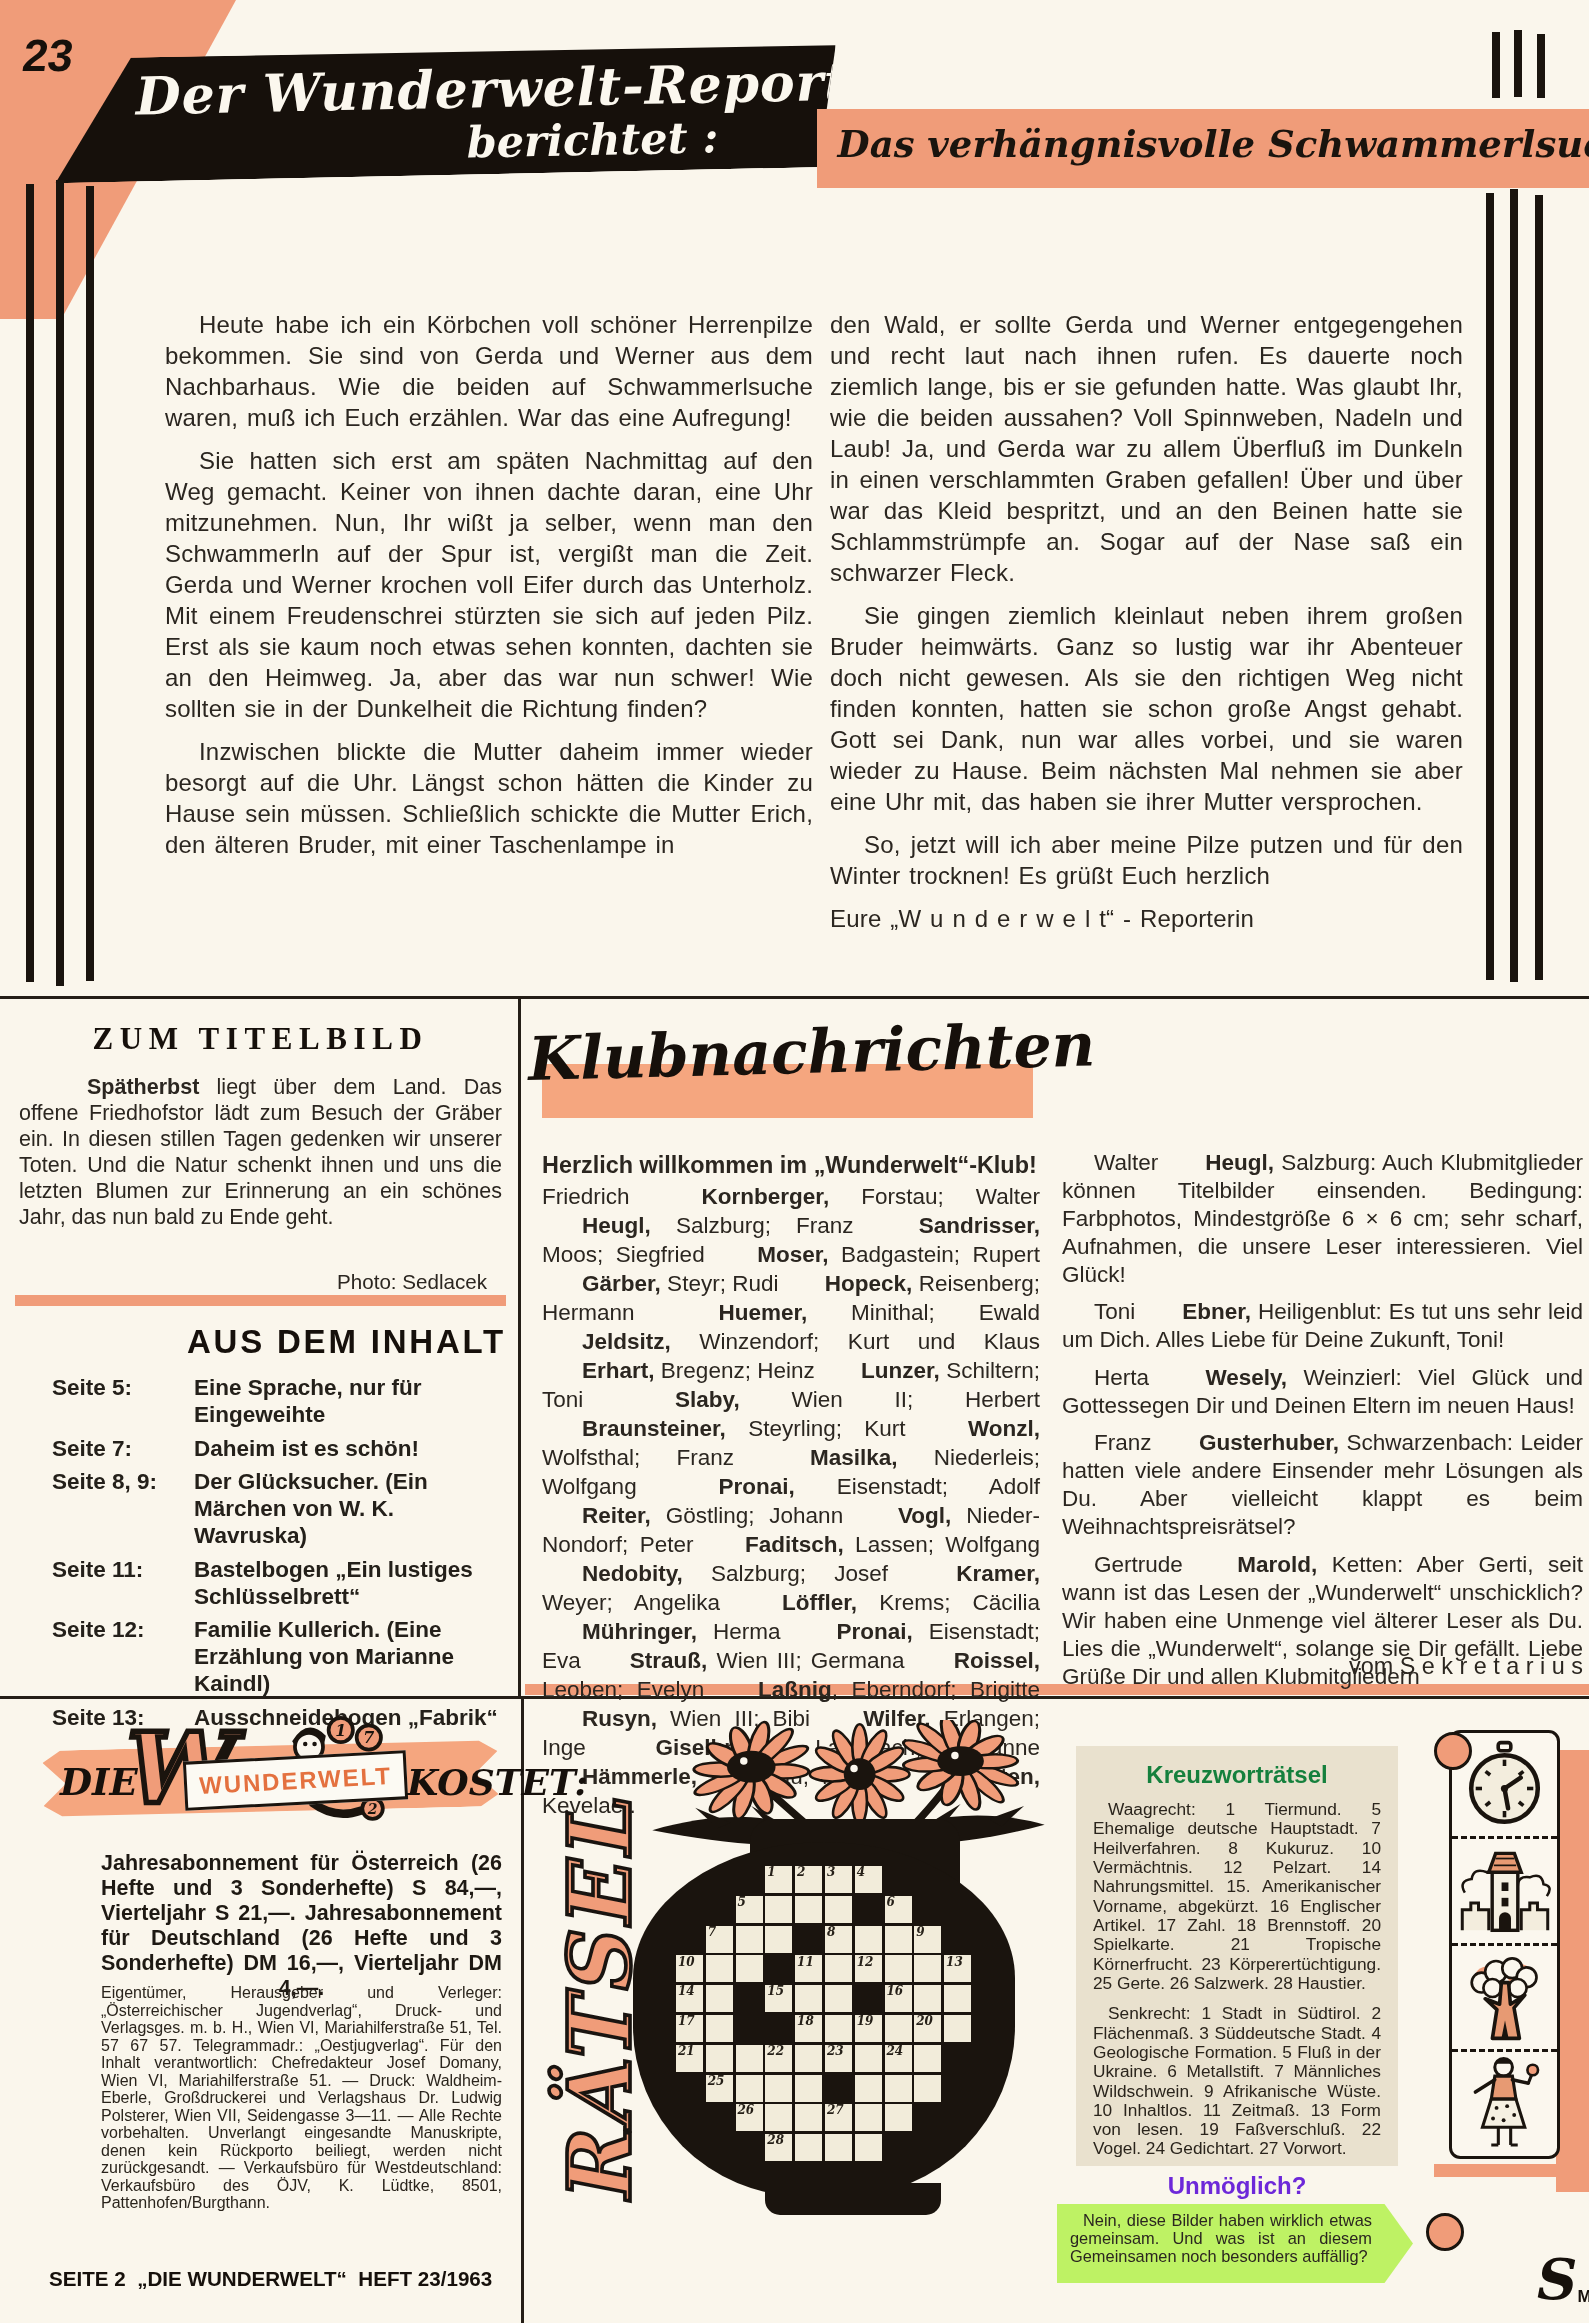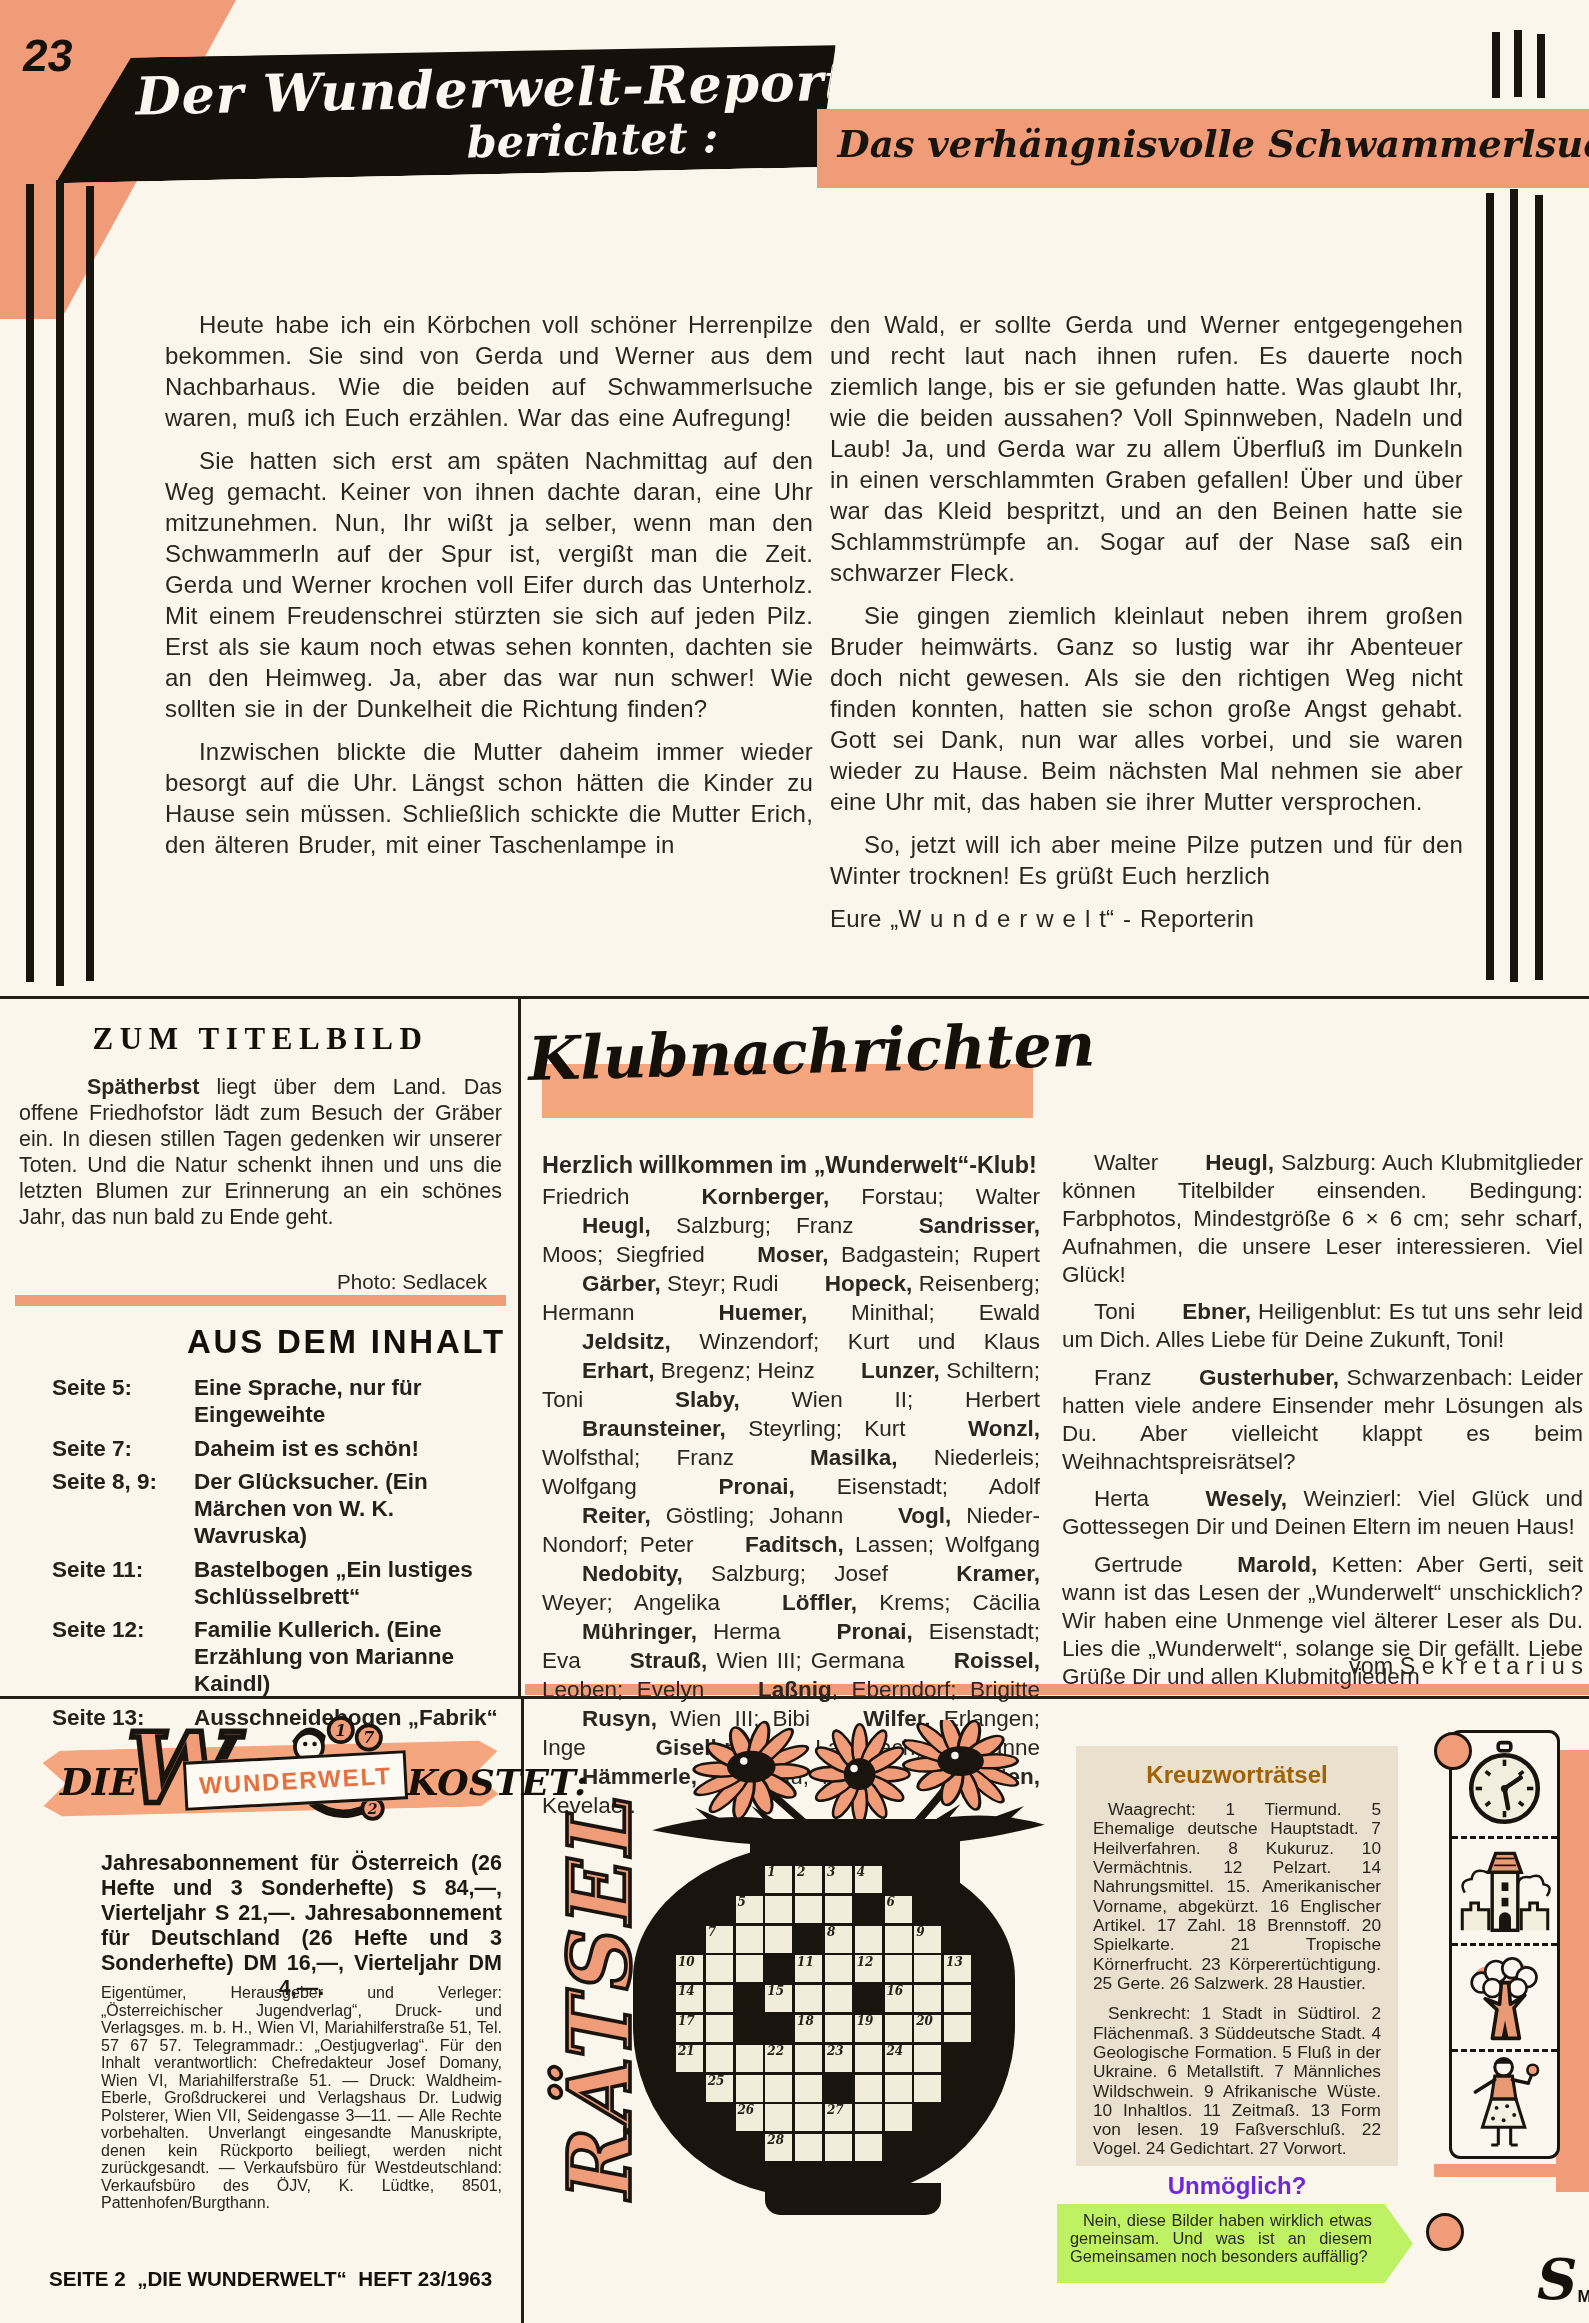--- a/index.html
+++ b/index.html
@@ -77,21 +77,21 @@
         border-radius:52% 52% 46% 46% / 40% 40% 50% 50%;}
   .vase-neck{left:750px;top:1819px;width:210px;height:66px;background:#1A140E;border-radius:22.5px 22.5px 0 0;}
   .vase-foot{left:765px;top:2183px;width:176px;height:32px;background:#1A140E;border-radius:0 0 15px 15px;}
   .xword{left:676px;top:1866px;display:grid;grid-template-columns:repeat(10,27px);grid-auto-rows:27px;gap:2.8px;}
   .cell{background:#F2ECDA;position:relative;}
   .cell.blk{background:transparent;}
   .cnum{position:absolute;top:-0.9px;left:1.9px;font:italic 700 12px "DejaVu Serif",serif;color:#262018;}
 
   
   .kw-box{left:1076px;top:1746px;width:322px;height:420px;background:#E9E1CE;}
-  .kw-title{text-align:center;font:700 24px "Liberation Sans",sans-serif;padding-top:15px;color:#a16207;}
+  .kw-title{text-align:center;font:700 24px "Liberation Sans",sans-serif;padding-top:15px;color:#15803d;}
   .kw-box p{margin:11.2px 17px 0 17px;font:400 17.3px/19.3px "Liberation Sans",sans-serif;text-align:justify;text-indent:15px;color:#2A241C;}
   .um-title{left:1076px;top:2172px;width:322px;text-align:center;font:700 24px "Liberation Sans",sans-serif;color:#6d28d9;}
   .um-arrow{left:1057px;top:2204px;width:356px;height:79px;background:#bef264;
             clip-path:polygon(0 0,92% 0,100% 50%,92% 100%,0 100%);}
   .um-arrow p{margin:0;padding:6.6px 41px 0 13px;font:400 16.4px/18px "Liberation Sans",sans-serif;text-align:justify;text-indent:13px;}
 
   
   .scroll-wrap{left:1432px;top:1726px;width:157px;height:572px;}
   .scroll-shadow{position:absolute;left:124px;top:24px;width:36px;height:442px;background:#F09C79;}
   .scroll-bottombar{position:absolute;left:1.9px;top:438px;width:142px;height:13px;background:#F09C79;}
@@ -183,22 +183,22 @@
       </div>
     </div>
 
   <div class="abs klub-bar"></div>
   <div class="abs klub-script">Klubnachrichten</div>
   <div class="abs klub-welcome">Herzlich willkommen im „Wunderwelt“-Klub!</div>
   <div class="abs klub-members"><span>Friedrich </span><b>Kornberger,</b><span> Forstau; Walter </span><b>Heugl,</b><span> Salzburg; Franz </span><b>Sandrisser,</b><span> Moos; Siegfried </span><b>Moser,</b><span> Badgastein; Rupert </span><b>Gärber,</b><span> Steyr; Rudi </span><b>Hopeck,</b><span> Reisenberg; Hermann </span><b>Huemer,</b><span> Minithal; Ewald </span><b>Jeldsitz,</b><span> Winzendorf; Kurt und Klaus </span><b>Erhart,</b><span> Bregenz; Heinz </span><b>Lunzer,</b><span> Schiltern; Toni </span><b>Slaby,</b><span> Wien II; Herbert </span><b>Braunsteiner,</b><span> Steyrling; Kurt </span><b>Wonzl,</b><span> Wolfsthal; Franz </span><b>Masilka,</b><span> Niederleis; Wolfgang </span><b>Pronai,</b><span> Eisenstadt; Adolf </span><b>Reiter,</b><span> Göstling; Johann </span><b>Vogl,</b><span> Nieder-Nondorf; Peter </span><b>Faditsch,</b><span> Lassen; Wolfgang </span><b>Nedobity,</b><span> Salzburg; Josef </span><b>Kramer,</b><span> Weyer; Angelika </span><b>Löffler,</b><span> Krems; Cäcilia </span><b>Mühringer,</b><span> Herma </span><b>Pronai,</b><span> Eisenstadt; Eva </span><b>Strauß,</b><span> Wien III; Germana </span><b>Roissel,</b><span> Leoben; Evelyn </span><b>Laßnig</b><span>, Eberndorf; Brigitte </span><b>Rusyn,</b><span> Wien III; Bibi </span><b>Wilfer,</b><span> Erlangen; Inge </span><b>Giselbrecht,</b><span> Lauterach; Susanne </span><b>Hämmerle,</b><span> Lustenau; Maria </span><b>Knechten,</b><span> Kevelaer.</span></div>
   <div class="abs klub-right">
       <p class="reply"><span>Walter </span><b>Heugl,</b><span> Salzburg: Auch Klubmitglieder können Titelbilder einsenden. Bedingung: Farbphotos, Mindestgröße 6 × 6 cm; sehr scharf, Aufnahmen, die unsere Leser interessieren. Viel Glück!</span></p>
       <p class="reply"><span>Toni </span><b>Ebner,</b><span> Heiligenblut: Es tut uns sehr leid um Dich. Alles Liebe für Deine Zukunft, Toni!</span></p>
+      <p class="reply"><span>Herta </span><b>Wesely,</b><span> Weinzierl: Viel Glück und Gottessegen Dir und Deinen Eltern im neuen Haus!</span></p>
       <p class="reply"><span>Franz </span><b>Gusterhuber,</b><span> Schwarzenbach: Leider hatten viele andere Einsender mehr Lösungen als Du. Aber vielleicht klappt es beim Weihnachtspreisrätsel?</span></p>
-      <p class="reply"><span>Herta </span><b>Wesely,</b><span> Weinzierl: Viel Glück und Gottessegen Dir und Deinen Eltern im neuen Haus!</span></p>
       <p class="reply"><span>Gertrude </span><b>Marold,</b><span> Ketten: Aber Gerti, seit wann ist das Lesen der „Wunderwelt“ unschicklich? Wir haben eine Unmenge viel älterer Leser als Du. Lies die „Wunderwelt“, solange sie Dir gefällt. Liebe Grüße Dir und allen Klubmitgliedern</span></p>
     </div>
   <div class="abs sek" style="left:1062px;top:1651px;width:521px;">vom S e k r e t a r i u s</div>
 
   <div class="abs kostet-strip"></div>
   <svg class="abs imp" width="187" height="122" viewBox="0 0 200 130">
     <path d="M44 30 Q60 4 80 24 L78 34 Q60 22 48 36 Z" fill="#1A140E"></path>
     <circle cx="62" cy="36" r="15" fill="#FBF7EE" stroke="#1A140E" stroke-width="4"></circle>
     <circle cx="58" cy="33" r="2.4" fill="#1A140E"></circle>
       <circle cx="68" cy="33" r="2.4" fill="#1A140E"></circle>

